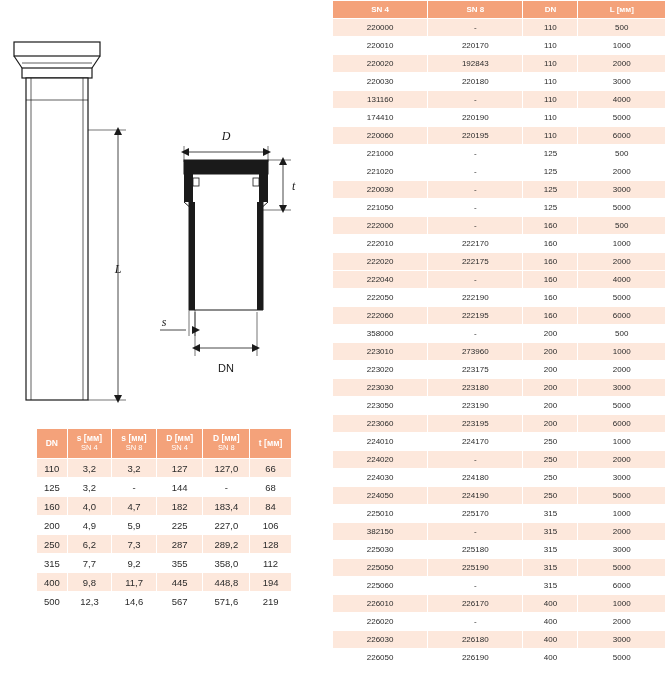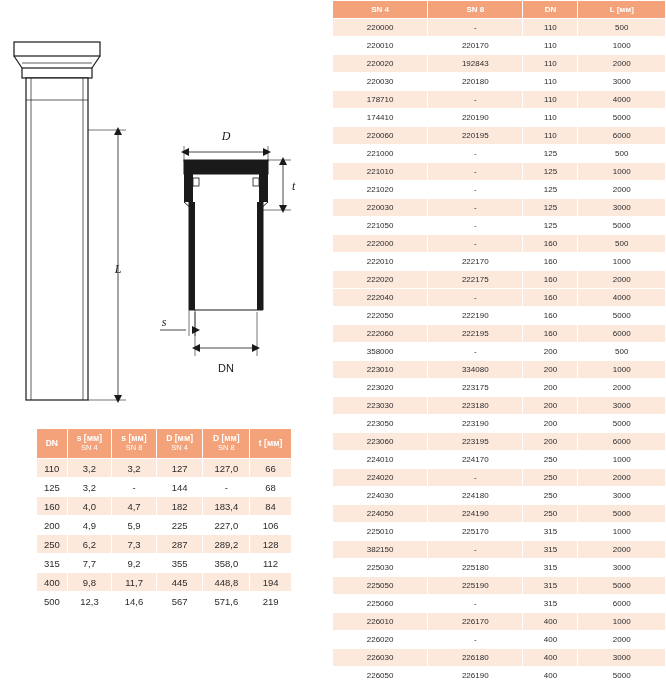--- a/index.html
+++ b/index.html
@@ -314,21 +314,21 @@
             <td>110</td>
             <td>2000</td>
           </tr>
           <tr class="even">
             <td>220030</td>
             <td>220180</td>
             <td>110</td>
             <td>3000</td>
           </tr>
           <tr class="odd">
-            <td>178710</td>
+            <td>131160</td>
             <td>-</td>
             <td>110</td>
             <td>4000</td>
           </tr>
           <tr class="even">
             <td>174410</td>
             <td>220190</td>
             <td>110</td>
             <td>5000</td>
           </tr>
@@ -336,26 +336,20 @@
             <td>220060</td>
             <td>220195</td>
             <td>110</td>
             <td>6000</td>
           </tr>
           <tr class="even">
             <td>221000</td>
             <td>-</td>
             <td>125</td>
             <td>500</td>
-          </tr>
-          <tr class="odd">
-            <td>221010</td>
-            <td>-</td>
-            <td>125</td>
-            <td>1000</td>
           </tr>
           <tr class="even">
             <td>221020</td>
             <td>-</td>
             <td>125</td>
             <td>2000</td>
           </tr>
           <tr class="odd">
             <td>220030</td>
             <td>-</td>
@@ -405,21 +399,21 @@
             <td>6000</td>
           </tr>
           <tr class="even">
             <td>358000</td>
             <td>-</td>
             <td>200</td>
             <td>500</td>
           </tr>
           <tr class="odd">
             <td>223010</td>
-            <td>334080</td>
+            <td>273960</td>
             <td>200</td>
             <td>1000</td>
           </tr>
           <tr class="even">
             <td>223020</td>
             <td>223175</td>
             <td>200</td>
             <td>2000</td>
           </tr>
           <tr class="odd">

